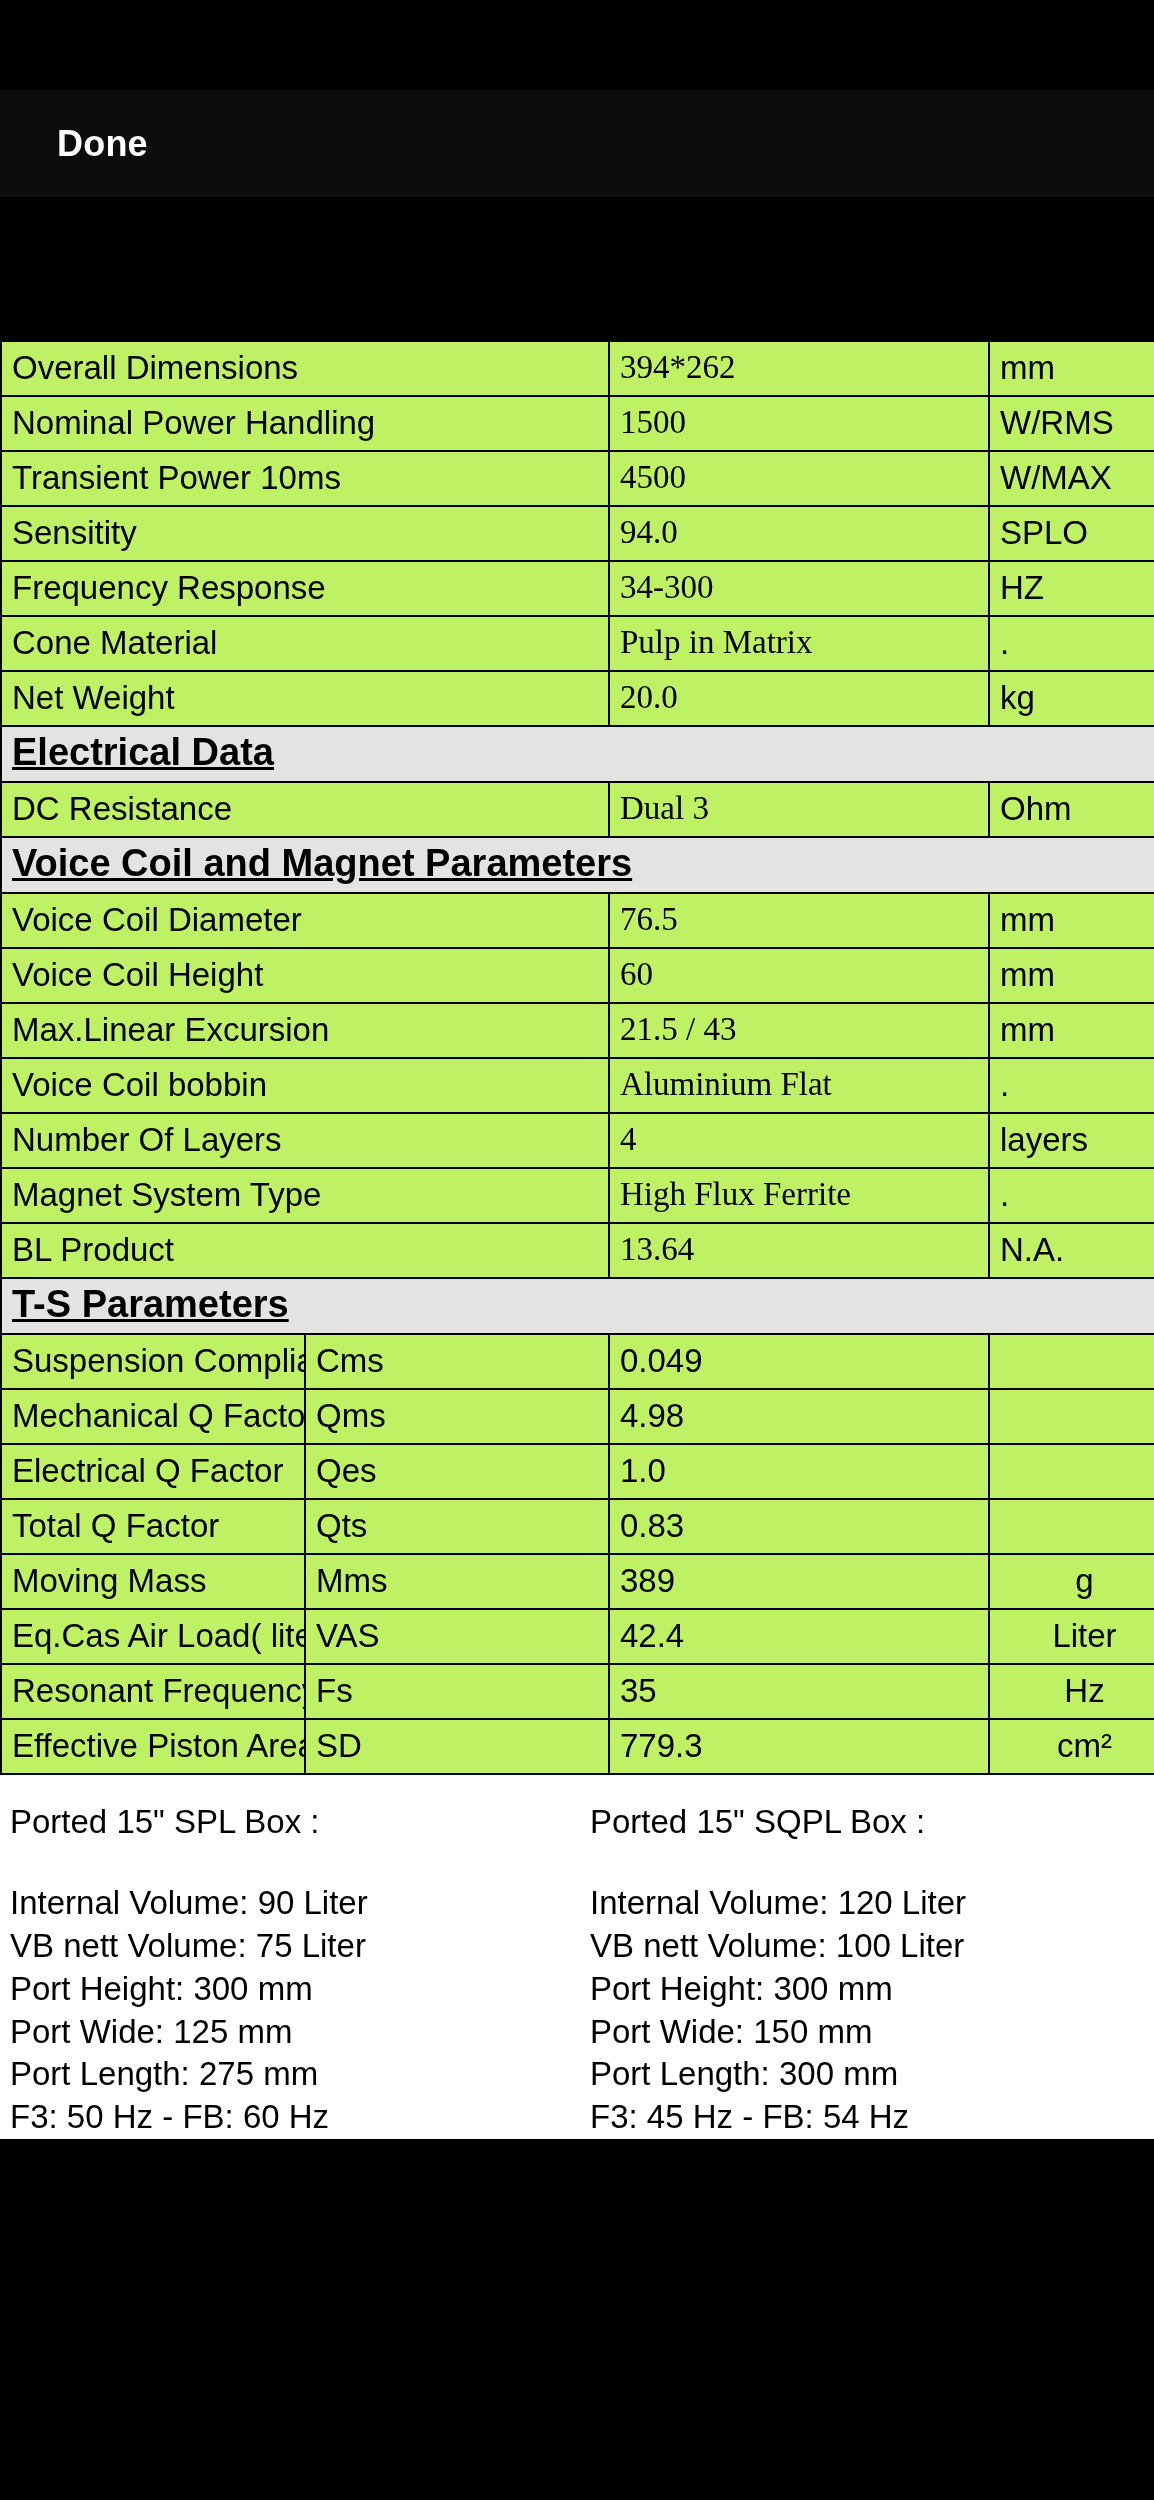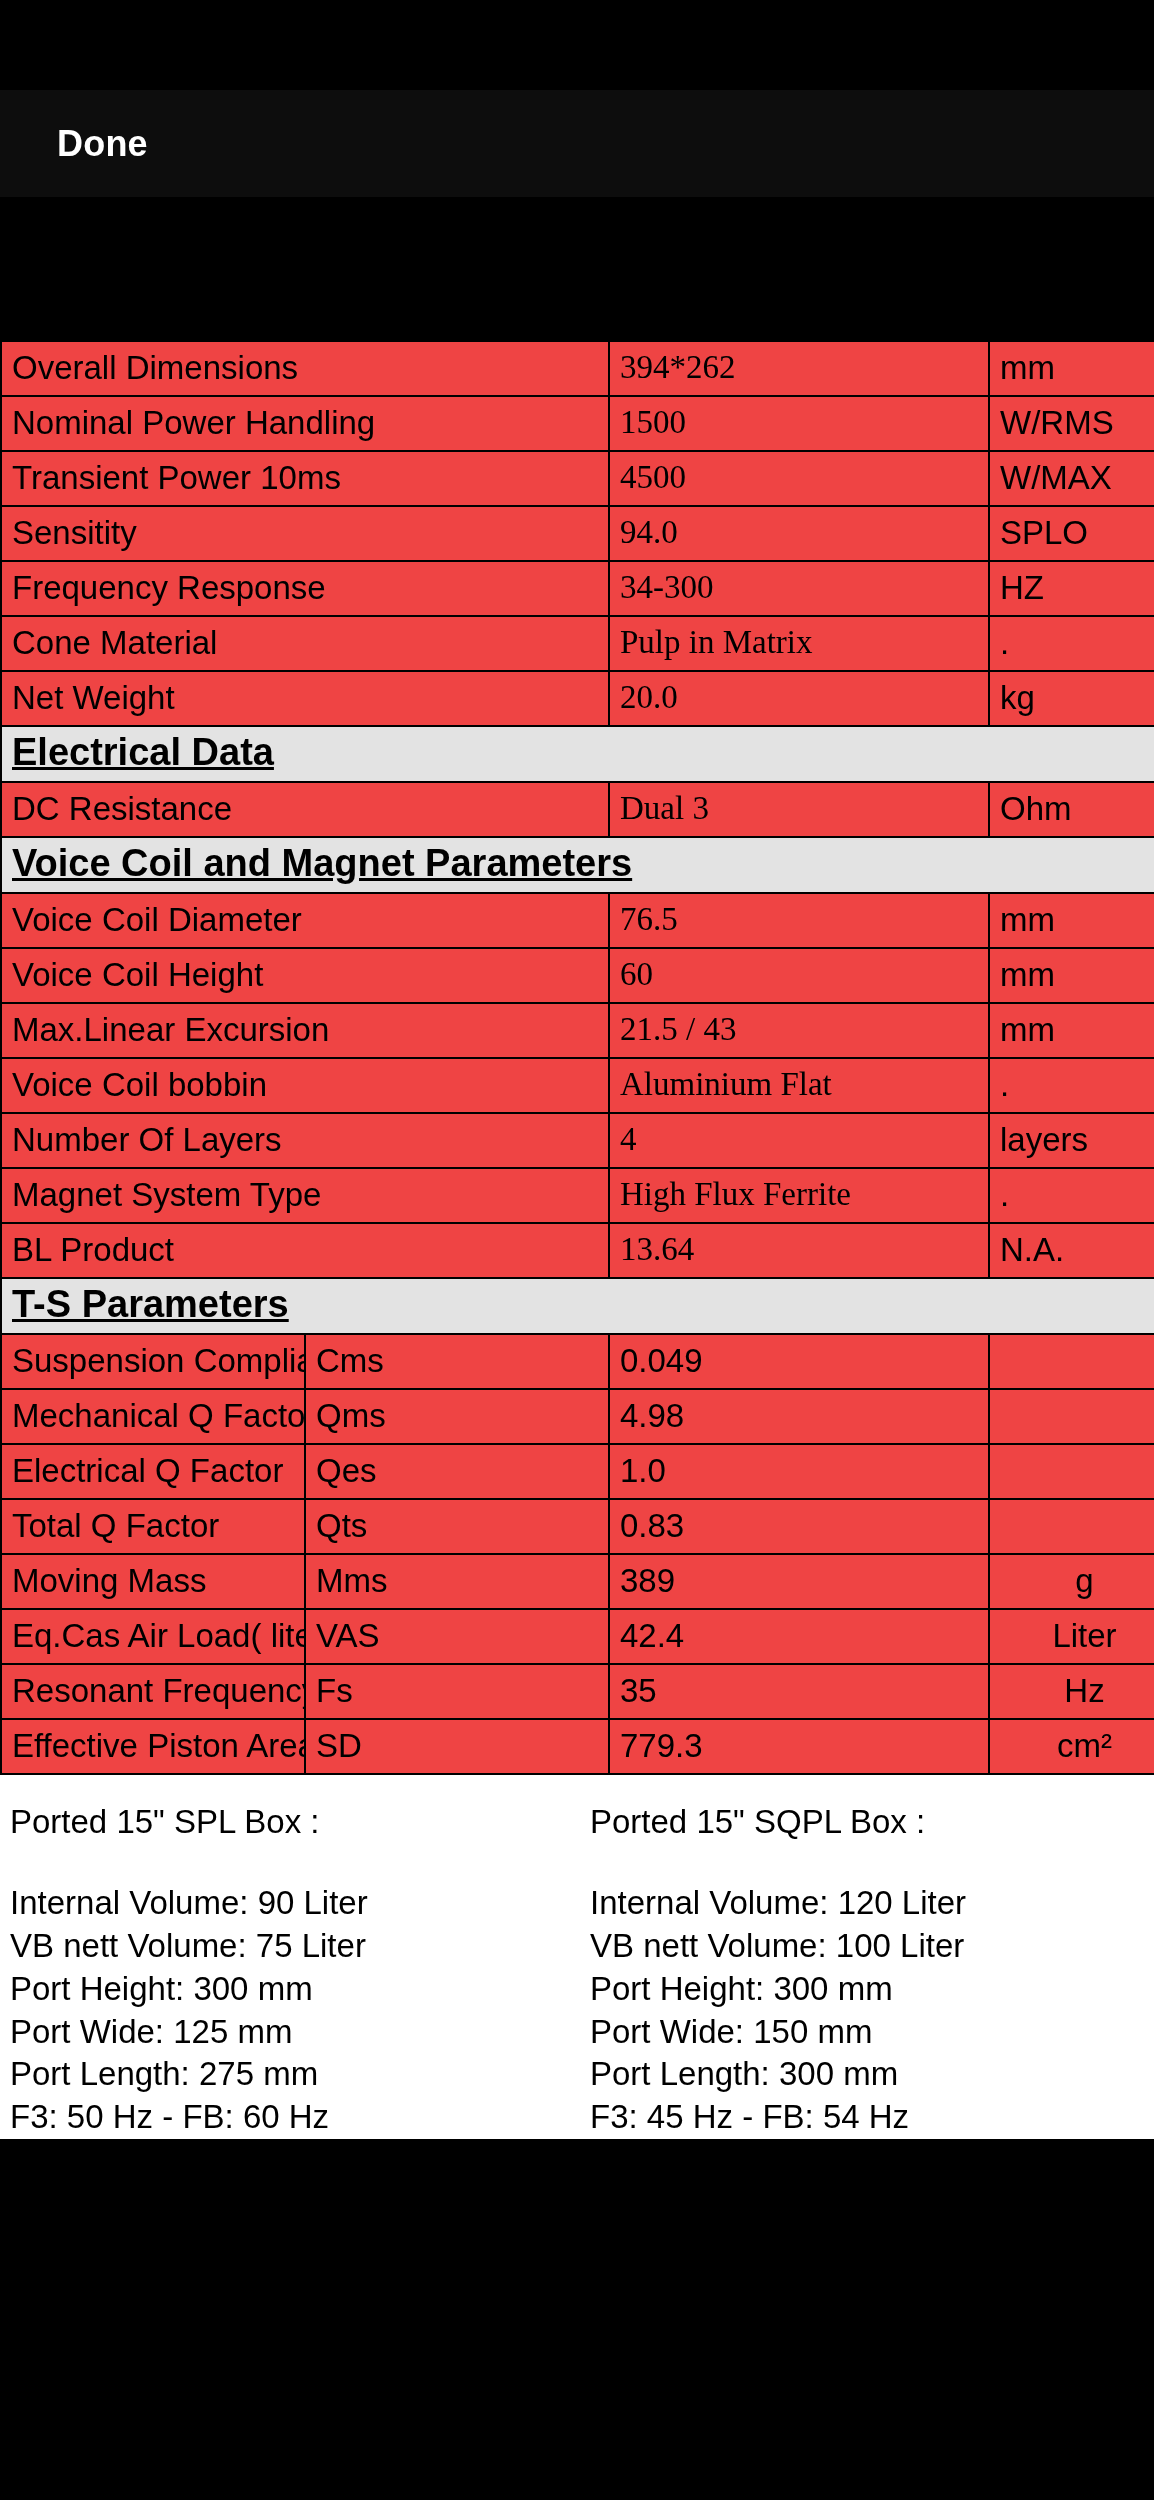--- a/index.html
+++ b/index.html
@@ -41,21 +41,21 @@
     letter-spacing: 0.2px;
     cursor: pointer;
   }
   
   .nav-gap {
     height: 143px;
     background: #000000;
   }
   
   .sheet {
-    background: #ef4444;
+    background: #bef264;
     width: 1154px;
     padding: 0;
   }
   table.spec {
     border-collapse: collapse;
     width: 1154px;
     table-layout: fixed;
   }
   table.spec td {
     border: 2px solid #000000;

